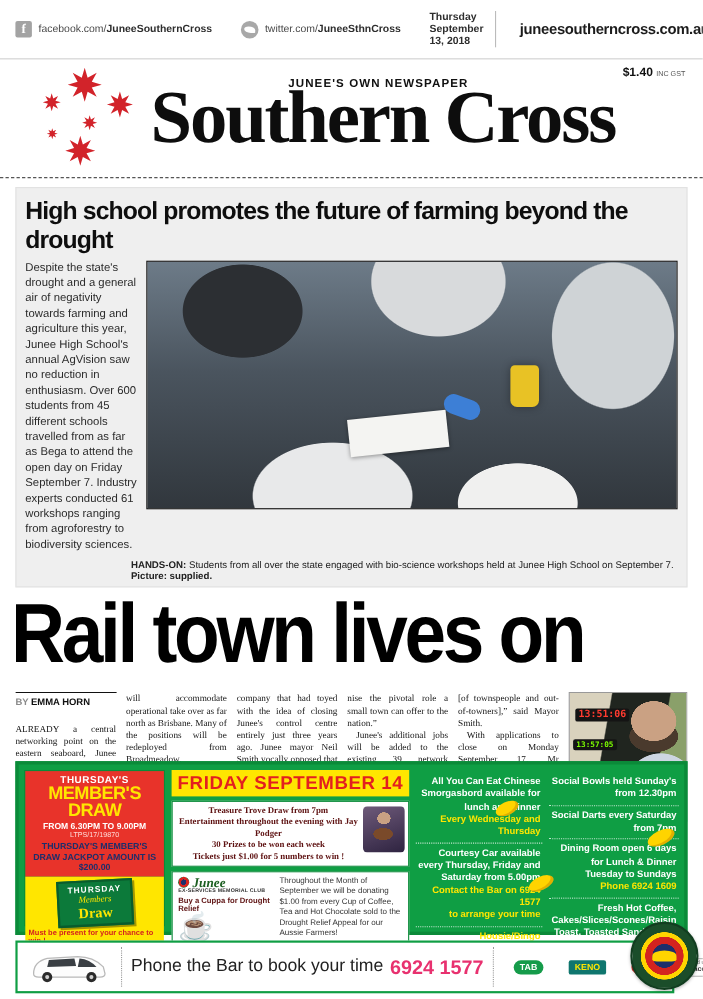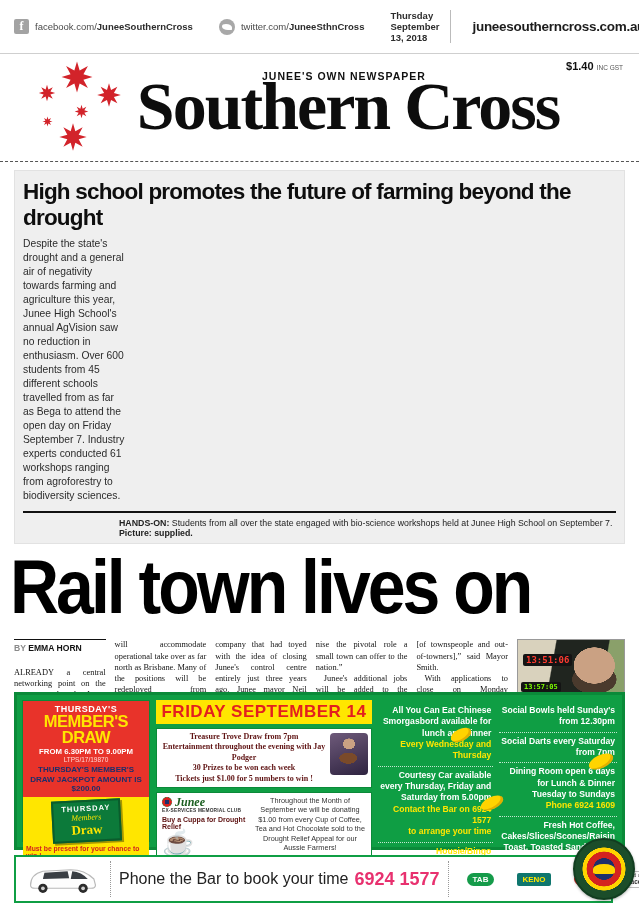--- a/index.html
+++ b/index.html
@@ -23,21 +23,21 @@
   .masthead { position:relative; height:108px; border-bottom:1px dashed #555; }
   .stars { position:absolute; left:30px; top:4px; width:115px; height:100px; }
   .tagline { position:absolute; left:262px; top:16px; font-size:10.5px; font-weight:bold; letter-spacing:1px; color:#111; }
   .mast-title { position:absolute; left:108px; top:8px; width:480px; text-align:center; font-family:"Liberation Serif", serif; font-weight:bold; font-size:68px; letter-spacing:-2px; color:#0d0d0d; line-height:1.3; }
   .price { position:absolute; right:16px; top:6px; font-size:11px; font-weight:bold; color:#111; }
   .price span { font-size:6.5px; font-weight:normal; color:#555; }
 
   
   .story1 { margin:8px 14px 0; background:#efefef; border:1px solid #e2e2e2; padding:6px 8px 5px; }
   .s1-head { font-size:22.5px; font-weight:bold; letter-spacing:-0.8px; color:#0e0e0e; margin:2px 0 6px; }
-  .s1-row { display:flex; gap:8px;flex-direction:column; }
+  .s1-row { display:flex; gap:8px; }
   .s1-intro { width:102px; flex:none; font-size:10.3px; line-height:1.36; color:#2b2b2b; }
   .s1-photo { flex:1; height:226px; border:1px solid #111; position:relative; overflow:hidden;
       background:
         radial-gradient(90px 70px at 18% 20%, #2c2f33 0 60%, transparent 61%),
         radial-gradient(110px 90px at 55% 8%, #d8dadc 0 55%, transparent 56%),
         radial-gradient(100px 120px at 88% 30%, #cfd3d6 0 55%, transparent 56%),
         radial-gradient(120px 80px at 35% 95%, #e8e9ea 0 60%, transparent 61%),
         radial-gradient(90px 60px at 70% 98%, #f0f0ef 0 60%, transparent 61%),
         linear-gradient(180deg,#6d7b88 0%, #4a545e 45%, #31373d 100%); }
   .s1-photo .vial { position:absolute; right:26%; top:42%; width:26px; height:38px; background:#e8c225; border-radius:4px 4px 6px 6px; box-shadow:0 0 8px rgba(0,0,0,.35); }
@@ -93,21 +93,21 @@
         radial-gradient(16px 10px at 48% 60%, #7a4a2a 0 55%, transparent 56%),
         linear-gradient(160deg,#6e5a7a,#2e2340); }
   .club-card { flex:1; display:flex; gap:6px; }
   .club-left { width:86px; flex:none; }
   .club-logo { display:flex; align-items:center; gap:3px; }
   .club-badge-sm { width:10px; height:10px; border-radius:50%; background:radial-gradient(circle,#1d2e6b 0 35%, #d4231f 36% 65%, #1b5e20 66%); flex:none; }
   .club-name { font-family:"Liberation Serif",serif; font-style:italic; font-weight:bold; color:#1b5e20; font-size:12px; line-height:1; }
   .club-sub { font-size:4.8px; font-weight:bold; color:#333; letter-spacing:.2px; }
   .cuppa { color:#5e1212; font-size:7px; font-weight:bold; margin-top:3px; }
   .coffee { font-size:26px; color:#6b3f1d; line-height:1; }
-  .club-right { flex:1; text-align:center; }
+  .club-right { flex:1; }
   .month-text { font-size:7.3px; color:#333; line-height:1.3; }
   .script { font-family:"Liberation Serif",serif; font-style:italic; color:#1b7a34; font-size:7.5px; margin-top:2px; }
 
   .ev-col { flex:1; color:#fff; font-size:8.6px; font-weight:bold; line-height:1.32; padding-top:2px;text-align:right; }
   .ev { padding:3px 2px 4px; border-bottom:1px dotted rgba(255,255,255,.75); }
   .ev:last-child { border-bottom:none; }
   .yellow { color:#ffe600; }
   .ph { color:#ffe600; font-weight:bold; }
 
   

